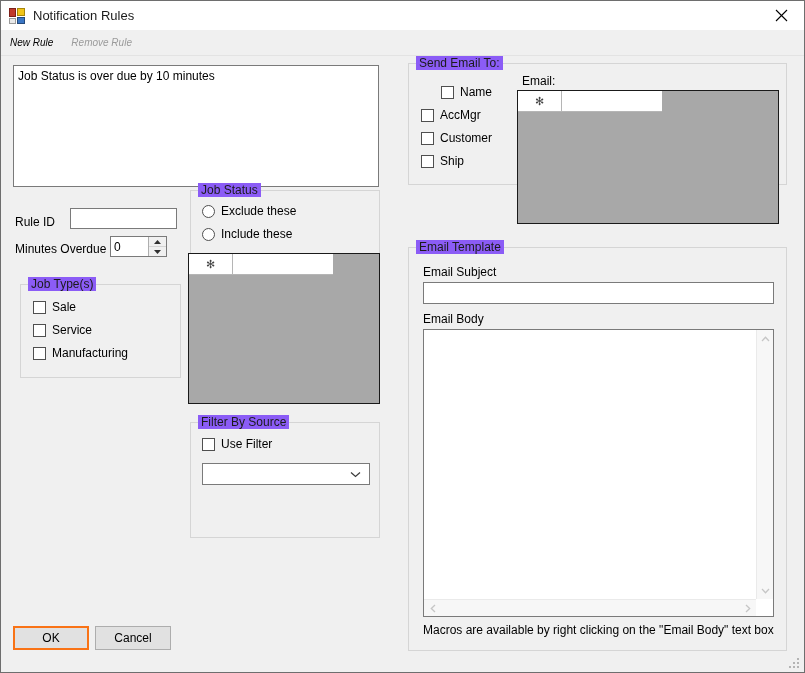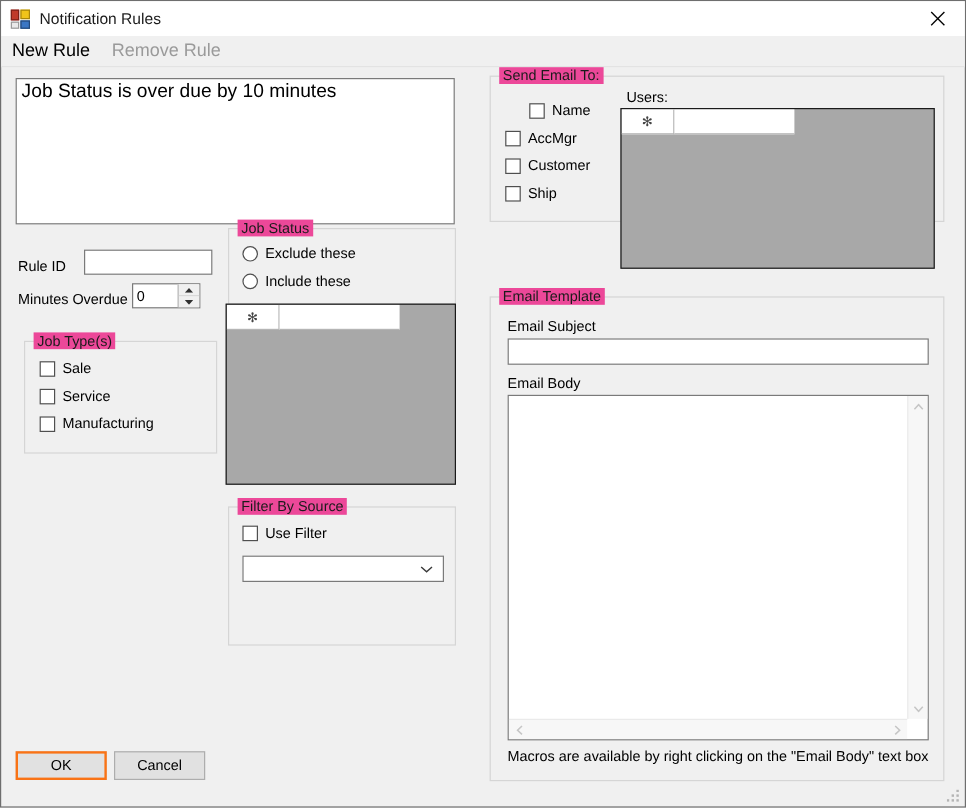--- a/index.html
+++ b/index.html
@@ -72,23 +72,24 @@
   #menubar {
     height: 25px;
     background: #f0f0f0;
     display: flex;
     align-items: center;
     flex: 0 0 auto;
     border-bottom: 1px solid #e3e3e3;
   }
   .menu-item {
     padding: 4px 9px;
-    font-size: 15px;
+    font-size: 10px;
     line-height: 14px;
     cursor: default;
+    font-style: italic;
   }
   .menu-item.disabled { color: #9a9a9a; }
 
   
   #content {
     flex: 1 1 auto;
     position: relative;
   }
 
   
@@ -99,21 +100,21 @@
   }
   .grpbox {
     position: absolute;
     box-sizing: border-box;
     border: 1px solid #d5d5d5;
   }
   .grpbox > .legend {
     position: absolute;
     top: -8px;
     left: 7px;
-    background: #ec4899;
+    background: #8b5cf6;
     padding: 0 3px;
     font-size: 12px;
     color: #1b1b1b;
     white-space: nowrap;
   }
   .lbl {
     position: absolute;
     font-size: 12px;
     color: #000;
     white-space: nowrap;
@@ -301,21 +302,21 @@
   </div>
 
   <div id="menubar">
     <div class="menu-item">New Rule</div>
     <div class="menu-item disabled">Remove Rule</div>
   </div>
 
   <div id="content">
 
     <div class="textbox" style="left:12px; top:9px; width:366px; height:122px; position:absolute;">
-      <div style="padding:3px 4px; font-size:16px; line-height:15px;">Job Status is over due by 10 minutes</div>
+      <div style="padding:3px 4px; font-size:12px; line-height:15px;">Job Status is over due by 10 minutes</div>
     </div>
 
     <div class="lbl" style="left:14px; top:159px;">Rule ID</div>
     <div class="textbox" style="position:absolute; left:69px; top:152px; width:107px; height:21px;">
       <div style="padding:2px 3px; font-size:12px;"></div>
     </div>
 
     <div class="lbl" style="left:14px; top:186px;">Minutes Overdue</div>
     <div class="spin" style="left:109px; top:180px; width:57px; height:21px;">
       <div class="val">0</div>
@@ -404,21 +405,21 @@
       <div class="chkrow" style="left:12px; top:67px;">
         <span class="chkbox"></span>
         <span class="cl">Customer</span>
       </div>
       <div class="chkrow" style="left:12px; top:90px;">
         <span class="chkbox"></span>
         <span class="cl">Ship</span>
       </div>
     </div>
 
-    <div class="lbl" style="left:521px; top:18px;">Users:</div>
+    <div class="lbl" style="left:521px; top:18px;">Email:</div>
 
     <div class="dgv" style="left:516px; top:34px; width:262px; height:134px;">
       <div class="hdrrow">
         <div class="rowhdr">✻</div>
         <div class="cell0" style="width:100px;"></div>
       </div>
     </div>
 
     <div class="grpbox" style="left:407px; top:191px; width:379px; height:404px;">
       <span class="legend">Email Template</span>

